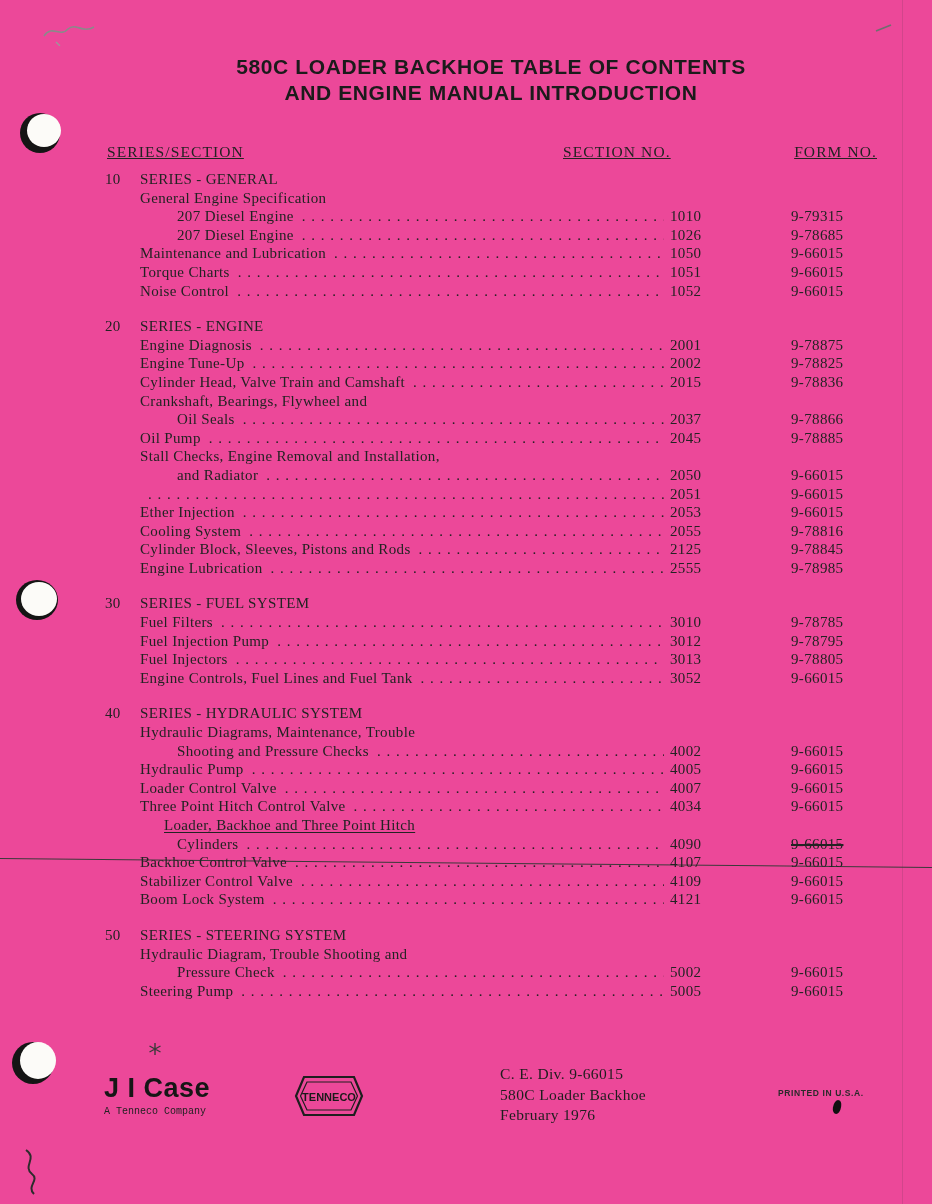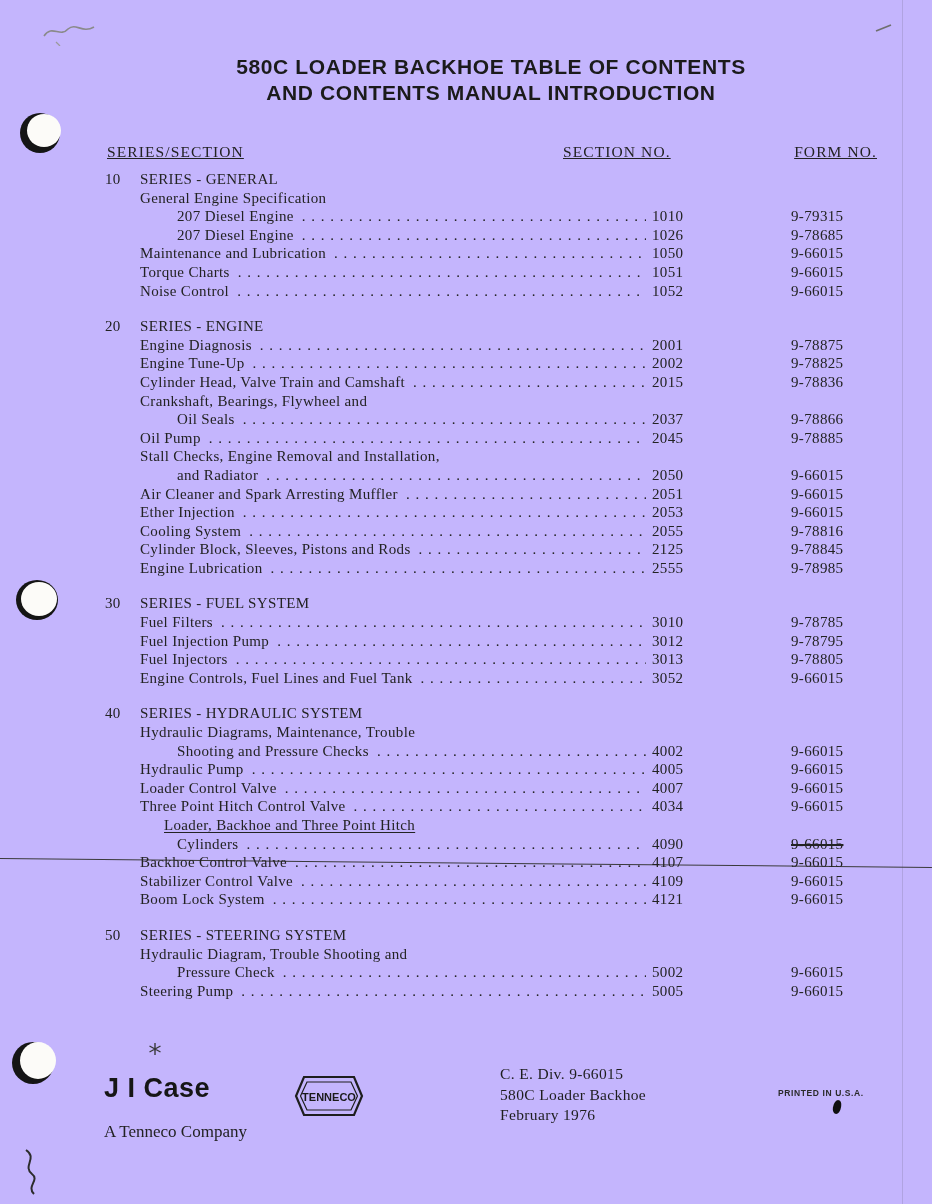--- a/index.html
+++ b/index.html
@@ -1,56 +1,56 @@
 <!DOCTYPE html>
 <html><head>
 <meta charset="utf-8">
 <style>
   *{margin:0;padding:0;box-sizing:border-box;}
   body{background:#e8e8e6;font-family:"Liberation Serif",serif;}
-  .page{position:relative;width:932px;height:1204px;background:#c4b5fd;overflow:hidden;color:#232323;}
+  .page{position:relative;width:932px;height:1204px;background:#ec4899;overflow:hidden;color:#232323;}
   .content{position:absolute;left:105px;top:54px;width:772px;}
   .title{font-family:"Liberation Sans",sans-serif;font-weight:bold;font-size:21px;line-height:26px;text-align:center;letter-spacing:0.6px;color:#1b1b1b;}
   .subtitle{font-family:"Liberation Sans",sans-serif;font-weight:bold;font-size:18px;text-align:center;margin-top:13px;letter-spacing:0.4px;color:#1b1b1b;}
   .colheads{position:relative;margin-top:21px;height:20px;font-size:15.5px;letter-spacing:1.1px;}
   .ch{position:absolute;top:16px;text-decoration:underline;}
   .ch-left{left:2px;}
   .ch-mid{left:458px;}
   .ch-right{right:0;}
   #toc{margin-top:23px;}
   .toc-section + .toc-section{margin-top:17px;}
   .row{display:flex;align-items:baseline;line-height:18.6px;font-size:15px;letter-spacing:0.35px;white-space:nowrap;}
   .num{width:35px;flex-shrink:0;}
   .stitle{flex-shrink:0;}
   .indent1{padding-left:35px;}
   .indent2{padding-left:72px;}
   .lbl{flex-shrink:0;}
   .u{text-decoration:underline;text-underline-offset:2px;margin-left:24px;}
   .dots{flex:1 1 auto;overflow:hidden;margin:0 6px 0 8px;letter-spacing:1px;}
   .sec{width:64px;flex-shrink:0;}
-  .form{width:86px;margin-left:75px;flex-shrink:0;}
+  .form{width:86px;margin-left:57px;flex-shrink:0;}
   .struck{text-decoration:line-through;text-decoration-thickness:1.5px;}
   
   .hole{position:absolute;}
   .hole::before{content:"";position:absolute;inset:0;background:#151515;border-radius:50%;}
   .hole::after{content:"";position:absolute;background:#fcfbf8;border-radius:50%;}
   .hole-1{left:20px;top:113px;width:40px;height:40px;}
   .hole-1::after{left:7px;top:1px;width:34px;height:33px;}
   .hole-2{left:16px;top:580px;width:42px;height:40px;}
   .hole-2::after{left:5px;top:2px;width:36px;height:34px;}
   .hole-3{left:12px;top:1042px;width:42px;height:42px;}
   .hole-3::after{left:8px;top:0;width:36px;height:37px;}
   
   .edge-line{position:absolute;top:0;right:29px;width:1px;height:100%;background:rgba(60,60,60,0.14);}
   .artifact-line{position:absolute;left:0;top:858px;width:100%;border-top:1.5px solid #3a3a3a;transform:rotate(0.55deg);transform-origin:0 0;}
   .scribble{position:absolute;}
   
   .brand{position:absolute;left:104px;top:1073px;}
   .case-logo{font-family:"Liberation Sans",sans-serif;font-weight:bold;font-size:27px;letter-spacing:0.5px;color:#161616;}
-  .case-tag{font-family:Liberation Serif, serif;font-size:17px;margin-top:18px;color:#222;}
+  .case-tag{font-family:Liberation Mono, monospace;font-size:10px;margin-top:2px;color:#222;}
   .tenneco{position:absolute;left:293px;top:1074px;}
   .pub{position:absolute;left:500px;top:1064px;font-size:15.5px;line-height:20.5px;letter-spacing:0.35px;color:#1e1e1e;}
   .printed{position:absolute;left:778px;top:1088px;font-family:"Liberation Sans",sans-serif;font-weight:bold;font-size:8.5px;letter-spacing:0.6px;color:#2a2a2a;}
   .ink-blot{position:absolute;left:833px;top:1100px;width:8px;height:14px;background:#101010;border-radius:60% 40% 55% 45%;transform:rotate(8deg);}
 </style>
 </head>
 <body>
 
 <div class="page">
 
@@ -69,21 +69,21 @@
   <svg class="scribble" style="left:148px;top:1042px;" width="14" height="14">
     <path d="M7,1 L7,13 M1.5,4 L12.5,10 M12.5,4 L1.5,10" stroke="#3a3a3a" stroke-width="1.4" fill="none"></path>
   </svg>
   <svg class="scribble" style="left:20px;top:1148px;" width="30" height="48">
     <path d="M6,2 C 18,10 2,18 12,26 C 20,32 6,38 14,46" stroke="#2c2c2c" stroke-width="2" fill="none"></path>
   </svg>
 
   <div class="content">
     <h1 class="title">
       <span>580C LOADER BACKHOE TABLE OF CONTENTS</span><br>
-      <span>AND CONTENTS MANUAL INTRODUCTION</span>
+      <span>AND ENGINE MANUAL INTRODUCTION</span>
     </h1>
 
     <div class="colheads">
       <span class="ch ch-left">SERIES/SECTION</span>
       <span class="ch ch-mid">SECTION NO.</span>
       <span class="ch ch-right">FORM NO.</span>
     </div>
 
     <div id="toc">
         <div class="toc-section">
@@ -166,21 +166,20 @@
           <div class="row indent1">
             <span class="lbl">Stall Checks, Engine Removal and Installation,</span>
           </div>
           <div class="row indent2">
             <span class="lbl">and Radiator</span>
             <span class="dots">. . . . . . . . . . . . . . . . . . . . . . . . . . . . . . . . . . . . . . . . . . . . . . . . . . . . . . . . . . . . . . . . . . . . . . . . . . . . . . . . . . . . . . . . . . </span>
             <span class="sec">2050</span>
             <span class="form">9-66015</span>
           </div>
           <div class="row indent1">
-            <span class="lbl">Air Cleaner and Spark Arresting Muffler</span>
             <span class="dots">. . . . . . . . . . . . . . . . . . . . . . . . . . . . . . . . . . . . . . . . . . . . . . . . . . . . . . . . . . . . . . . . . . . . . . . . . . . . . . . . . . . . . . . . . . </span>
             <span class="sec">2051</span>
             <span class="form">9-66015</span>
           </div>
           <div class="row indent1">
             <span class="lbl">Ether Injection</span>
             <span class="dots">. . . . . . . . . . . . . . . . . . . . . . . . . . . . . . . . . . . . . . . . . . . . . . . . . . . . . . . . . . . . . . . . . . . . . . . . . . . . . . . . . . . . . . . . . . </span>
             <span class="sec">2053</span>
             <span class="form">9-66015</span>
           </div>

